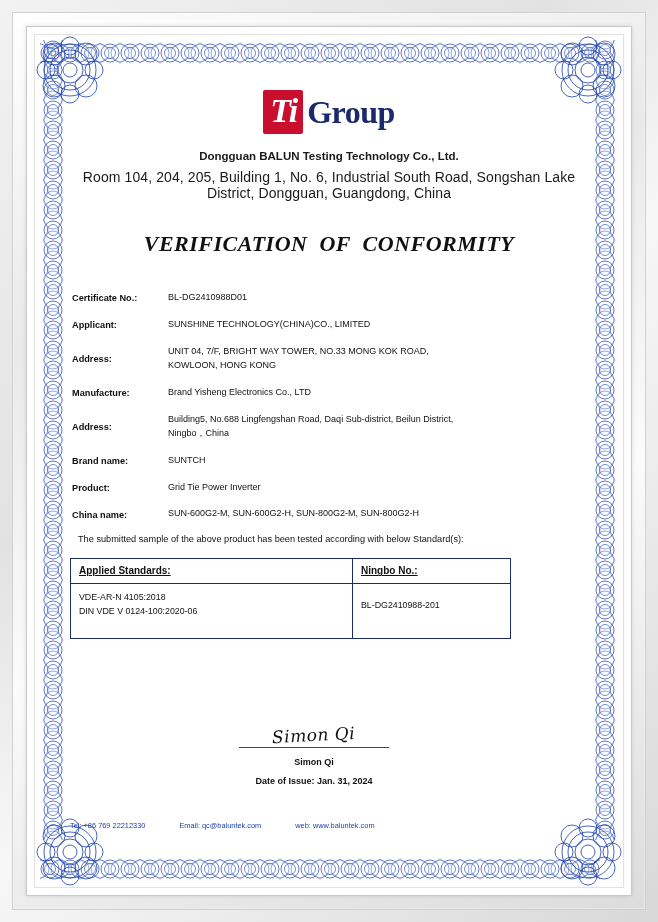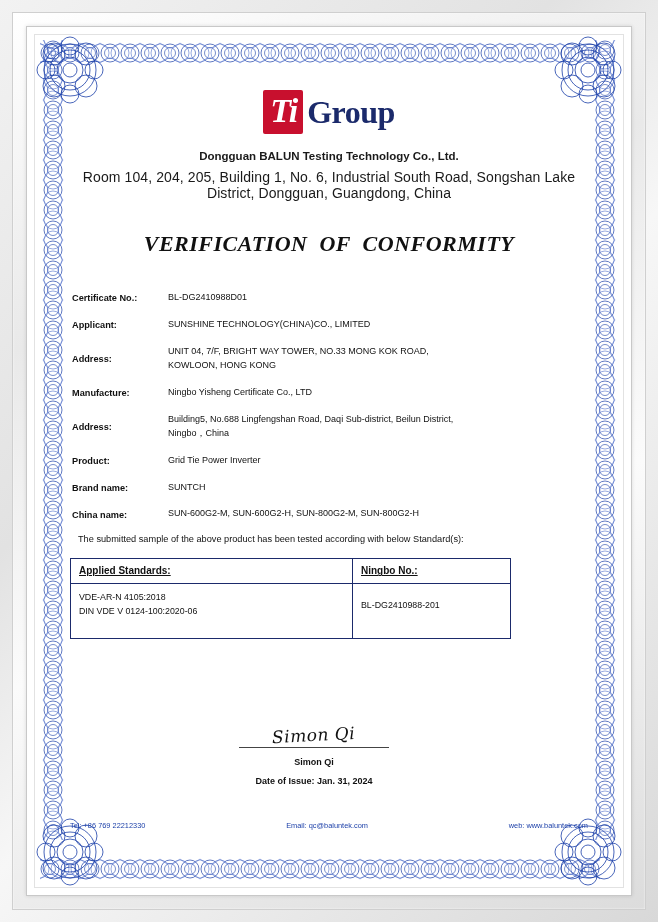--- a/index.html
+++ b/index.html
@@ -240,21 +240,21 @@
     font-weight: bold;
   }
 
   
   .footer {
     position: absolute;
     left: 0;
     right: 0;
     bottom: 22px;
     display: flex;
-    justify-content: space-between;
+    justify-content: flex-start;
     gap: 34px;
     font-size: 7.4px;
     color: #1b3fa8;
   }
   .footer span { white-space: nowrap; }
   .footer .link { color: #1b3fa8; text-decoration: none; }
 </style>
 </head>
 <body>
 
@@ -390,36 +390,36 @@
       </div>
       <div class="field-row">
         <div class="field-label">Address:</div>
         <div class="field-value">
           <span>UNIT 04, 7/F, BRIGHT WAY TOWER, NO.33 MONG KOK ROAD,</span>
           <span class="line2">KOWLOON, HONG KONG</span>
         </div>
       </div>
       <div class="field-row">
         <div class="field-label">Manufacture:</div>
-        <div class="field-value">Ningbo Yisheng Certificate Co., LTD</div>
+        <div class="field-value">Brand Yisheng Electronics Co., LTD</div>
       </div>
       <div class="field-row">
         <div class="field-label">Address:</div>
         <div class="field-value">
           <span>Building5, No.688 Lingfengshan Road, Daqi Sub-district, Beilun District,</span>
           <span class="line2">Ningbo，China</span>
         </div>
       </div>
       <div class="field-row">
+        <div class="field-label">Brand name:</div>
+        <div class="field-value">SUNTCH</div>
+      </div>
+      <div class="field-row">
         <div class="field-label">Product:</div>
         <div class="field-value">Grid Tie Power Inverter</div>
-      </div>
-      <div class="field-row">
-        <div class="field-label">Brand name:</div>
-        <div class="field-value">SUNTCH</div>
       </div>
       <div class="field-row">
         <div class="field-label">China name:</div>
         <div class="field-value">SUN-600G2-M, SUN-600G2-H, SUN-800G2-M, SUN-800G2-H</div>
       </div>
     </div>
 
     <div class="statement">The submitted sample of the above product has been tested according with below Standard(s):</div>
 
     <table class="std-table">

